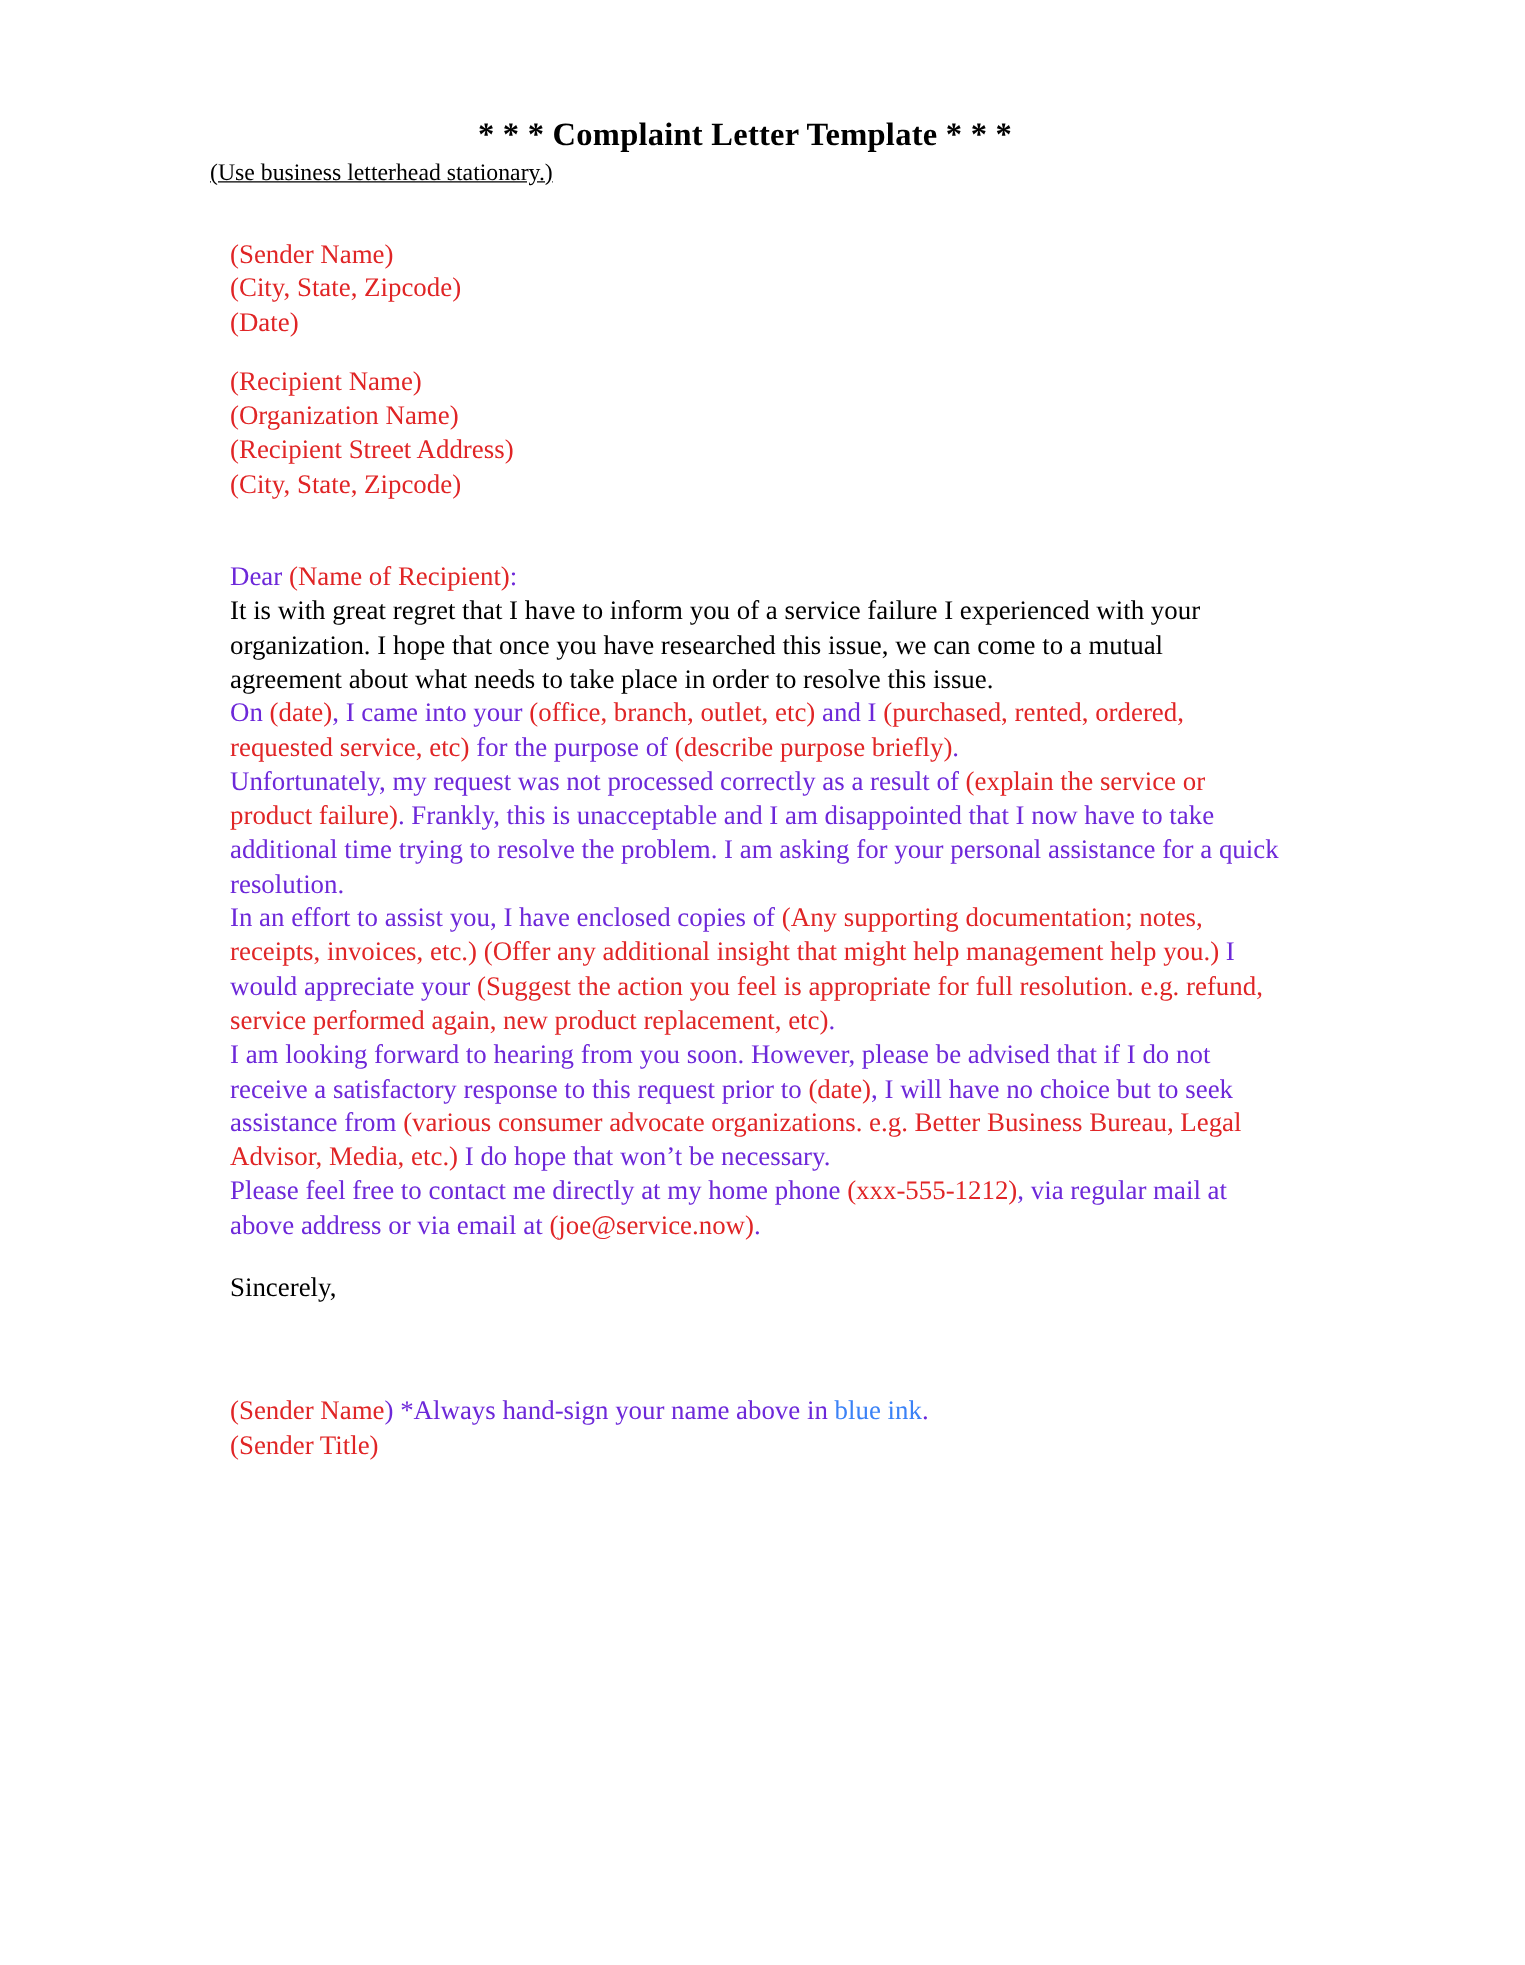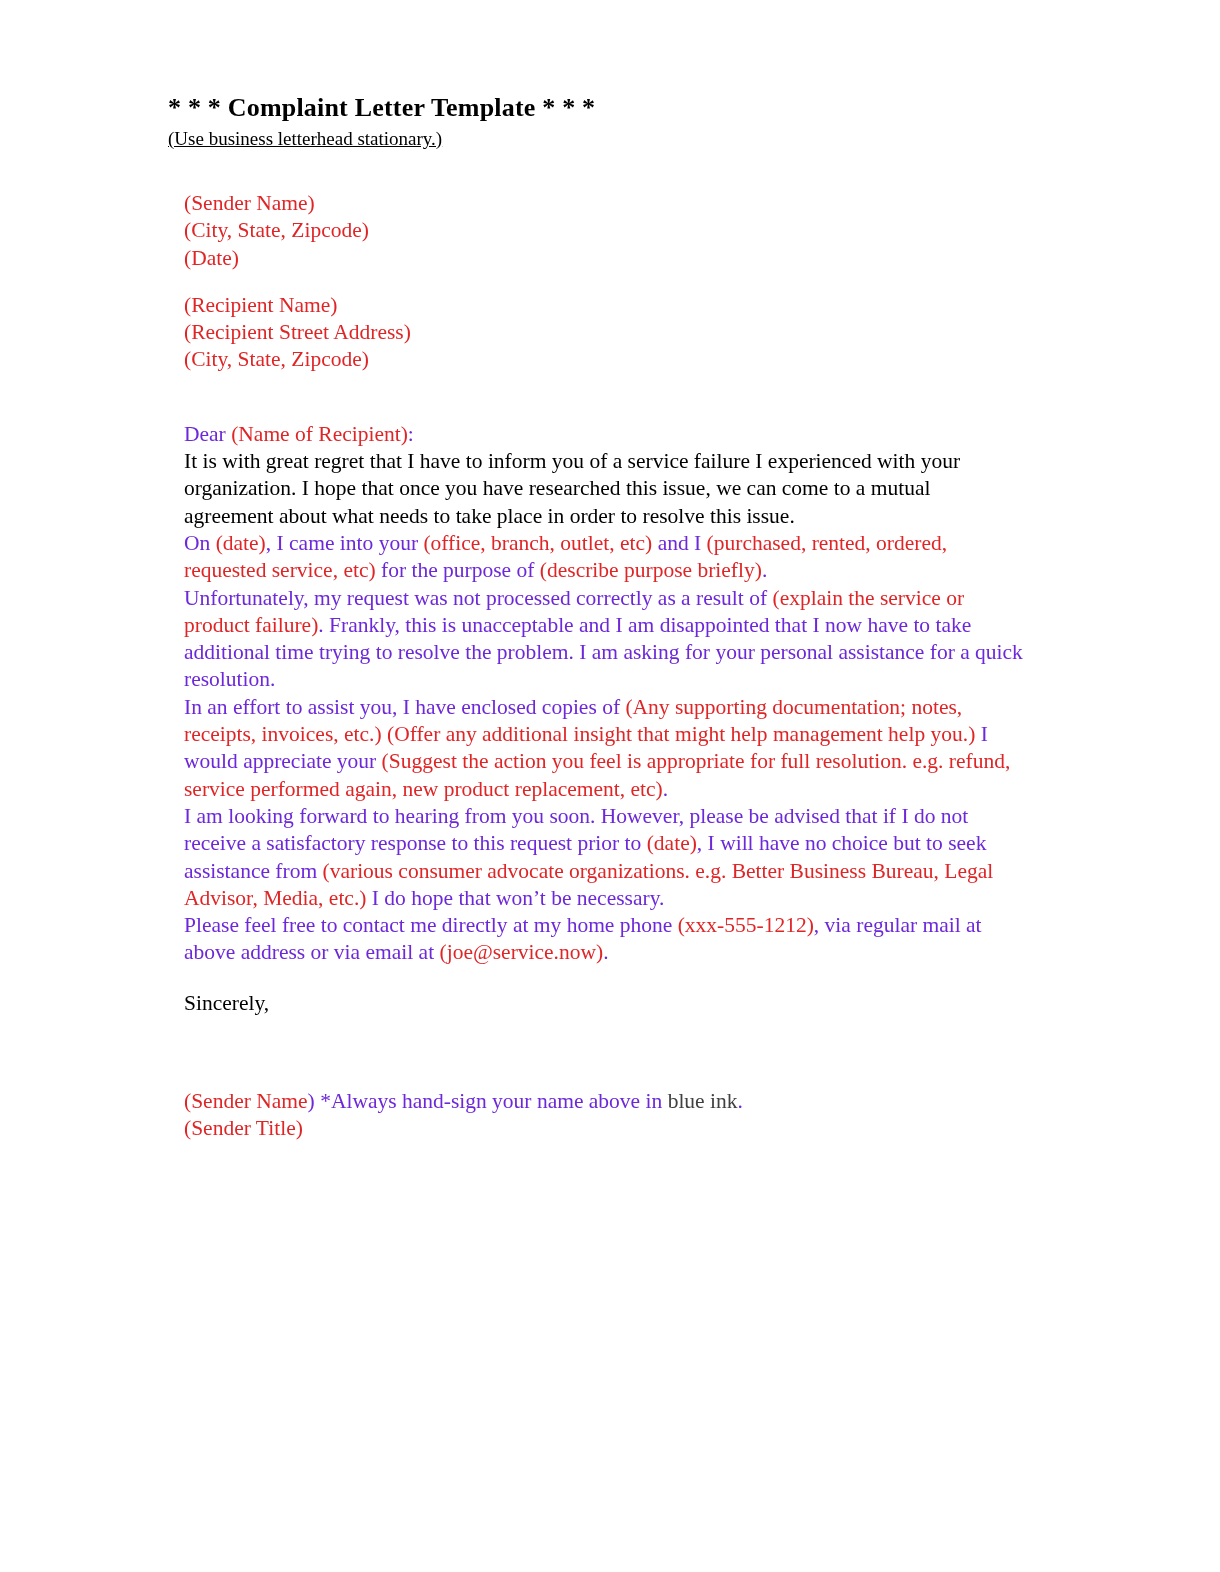--- a/index.html
+++ b/index.html
@@ -18,21 +18,21 @@
     background: #ffffff;
     overflow: hidden;
   }
   #sheet {
     position: absolute;
     left: 184px;
     top: 0;
     width: 840px;
   }
   .doc-title {
-    text-align: left;
+    text-align: center;
     font-weight: bold;
     font-size: 26px;
     line-height: 30px;
     margin: 0;
     padding-top: 93px;
     letter-spacing: 0.2px;
     margin-left: -16px;
   }
   .doc-subtitle {
     font-size: 19px;
@@ -72,40 +72,41 @@
     font-size: 21.5px;
     line-height: 27.3px;
     margin-top: 23px;
   }
   .signature-block {
     font-size: 21.5px;
     line-height: 27.3px;
     margin-top: 71px;
   }
   .red { color: #e02526; }
-  .blue { color: #404040; margin-top: 14px; }
+  .blue { color: #3b82f6; margin-top: 14px; }
   .blk { color: #6d28d9; }
 </style>
 </head>
 <body>
 
 <div id="page">
   <div id="sheet">
 
     <h1 class="doc-title">* * * Complaint Letter Template * * *</h1>
     <div class="doc-subtitle">(Use business letterhead stationary.)</div>
 
     <div class="addr-block sender-block">
       <div class="line red">(Sender Name)</div>
       <div class="line red">(City, State, Zipcode)</div>
       <div class="line red">(Date)</div>
     </div>
 
     <div class="addr-block recipient-block">
       <div class="line red">(Recipient Name)</div>
+      <div class="line red">(Organization Name)</div>
       <div class="line red">(Recipient Street Address)</div>
       <div class="line red">(City, State, Zipcode)</div>
     </div>
 
     <div class="salutation"><span class="blk">Dear </span><span class="red">(Name of Recipient)</span><span class="blk">:</span></div>
 
     <p class="body-para para-intro">It is with great regret that I have to inform you of a service failure I experienced with your organization.  I hope that once you have researched this issue, we can come to a mutual agreement about what needs to take place in order to resolve this issue.</p>
 
     <p class="body-para para-on"><span class="blk">On </span><span class="red">(date)</span><span class="blk">, I came into your </span><span class="red">(office, branch, outlet, etc)</span><span class="blk"> and I </span><span class="red">(purchased, rented, ordered, requested service, etc)</span><span class="blk"> for the purpose of </span><span class="red">(describe purpose briefly)</span><span class="blk">.</span></p>
 

